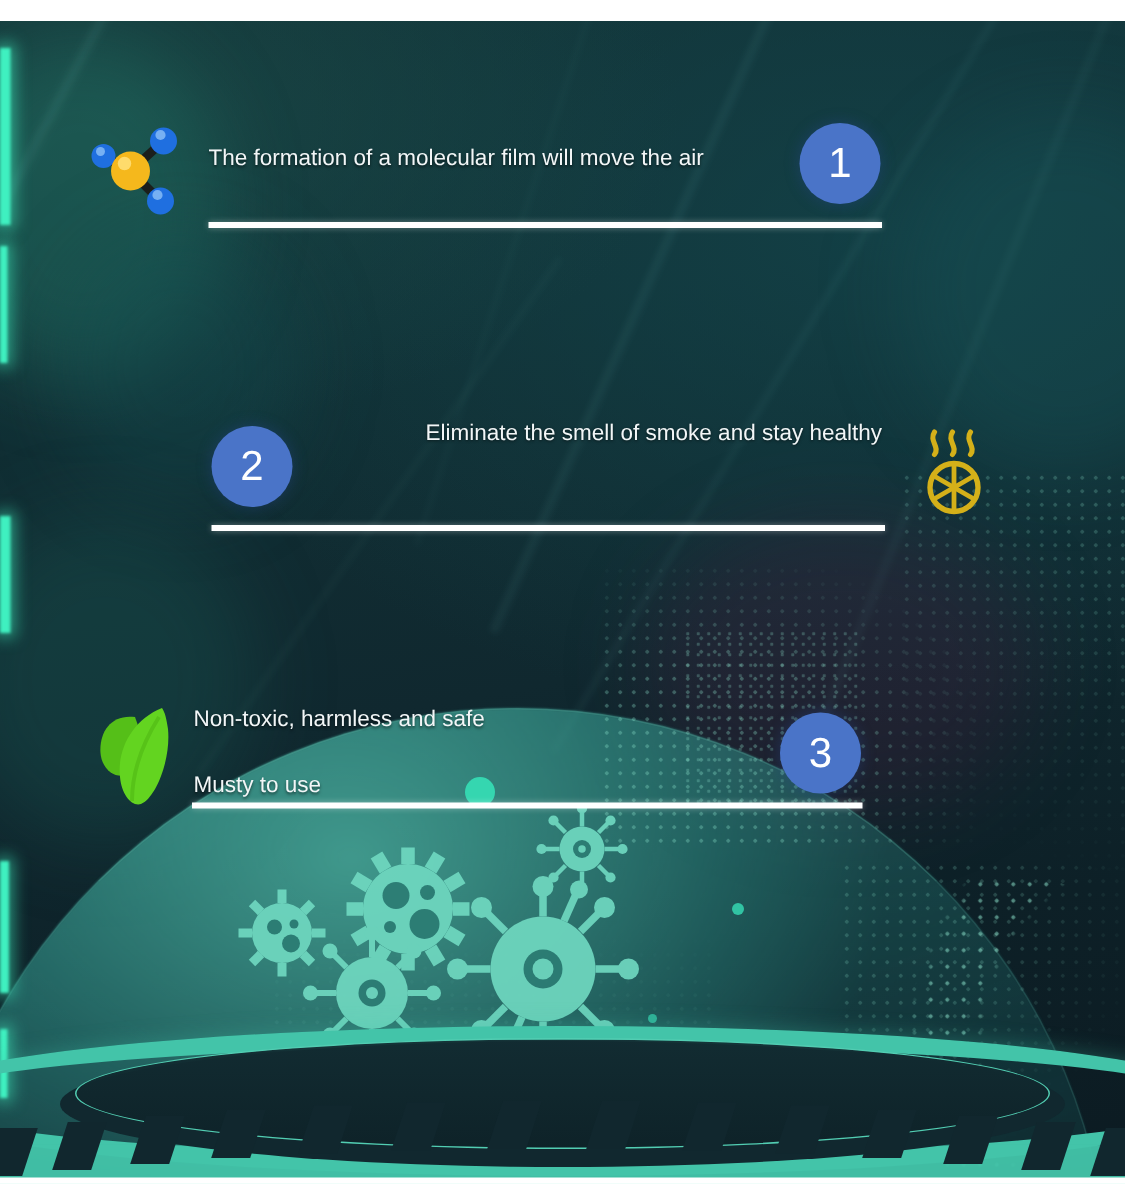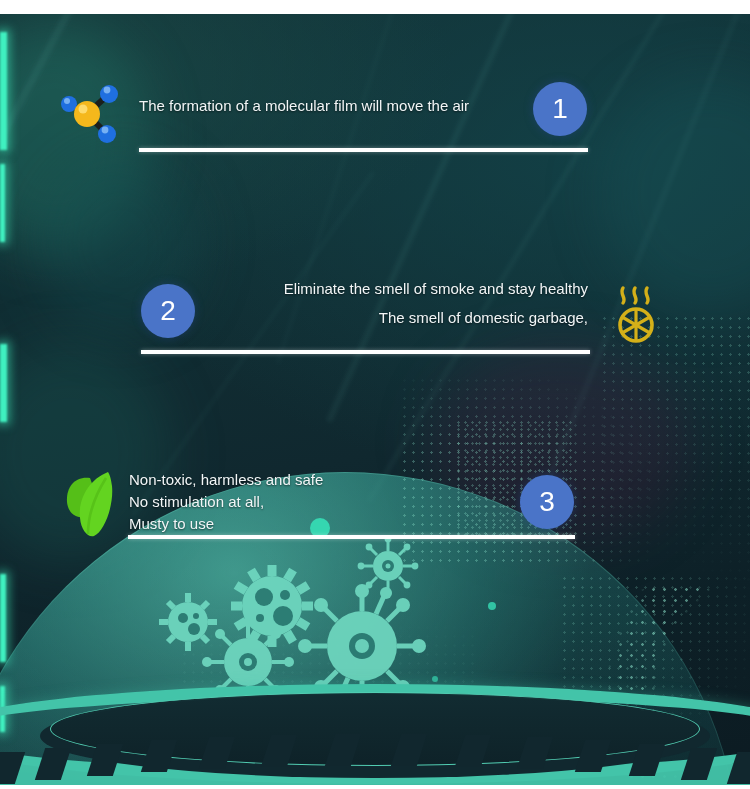--- a/index.html
+++ b/index.html
@@ -389,21 +389,20 @@
       <div class="rule" style="left:139px;top:134px;width:449px;"></div>
 
       <div class="badge" style="left:533px;top:68px;">1</div>
     </div>
 
     <div class="block" id="block2" style="left:0;top:0;width:750px;height:360px;">
 
       <div class="badge" style="left:141px;top:270px;">2</div>
 
       <div class="line-text" style="position:absolute;right:162px;top:264px;">Eliminate the smell of smoke and stay healthy</div>
-      <div class="line-text" style="position:absolute;right:162px;top:293px;">The smell of domestic garbage,</div>
 
       <div class="rule" style="left:141px;top:336px;width:449px;"></div>
 
       <div style="position:absolute;left:613px;top:267px;width:56px;height:66px;">
         <svg width="56" height="66" viewBox="0 0 56 66">
           <g stroke="#d4b019" stroke-width="3.4" fill="none" stroke-linecap="round">
             <path d="M10 22 C14 17 6 13 10 7"></path>
             <path d="M22 22 C26 17 18 13 22 7"></path>
             <path d="M34 22 C38 17 30 13 34 7"></path>
           </g>
@@ -423,21 +422,20 @@
 
       <div style="position:absolute;left:60px;top:452px;width:62px;height:78px;">
         <svg width="62" height="78" viewBox="0 0 62 78">
           <path d="M30 12 C14 10 6 22 7 36 C8 48 18 54 26 50 C34 45 36 26 30 12 Z" fill="#55bf18"></path>
           <path d="M48 6 C28 14 18 34 20 52 C21 64 28 72 34 70 C44 66 54 40 52 20 C51 13 50 9 48 6 Z" fill="#63d420"></path>
           <path d="M46 12 C36 28 28 48 28 68" stroke="#55bf18" stroke-width="2.6" fill="none" opacity=".85"></path>
         </svg>
       </div>
 
       <div class="line-text" style="position:absolute;left:129px;top:455px;">Non-toxic, harmless and safe</div>
-      <div class="line-text" style="position:absolute;left:129px;top:477px;">No stimulation at all,</div>
       <div class="line-text" style="position:absolute;left:129px;top:499px;">Musty to use</div>
 
       <div class="rule" style="left:128px;top:521px;width:447px;"></div>
 
       <div class="badge" style="left:520px;top:461px;">3</div>
     </div>
 
   </div>
 
   <div class="bottom-strip"></div>

